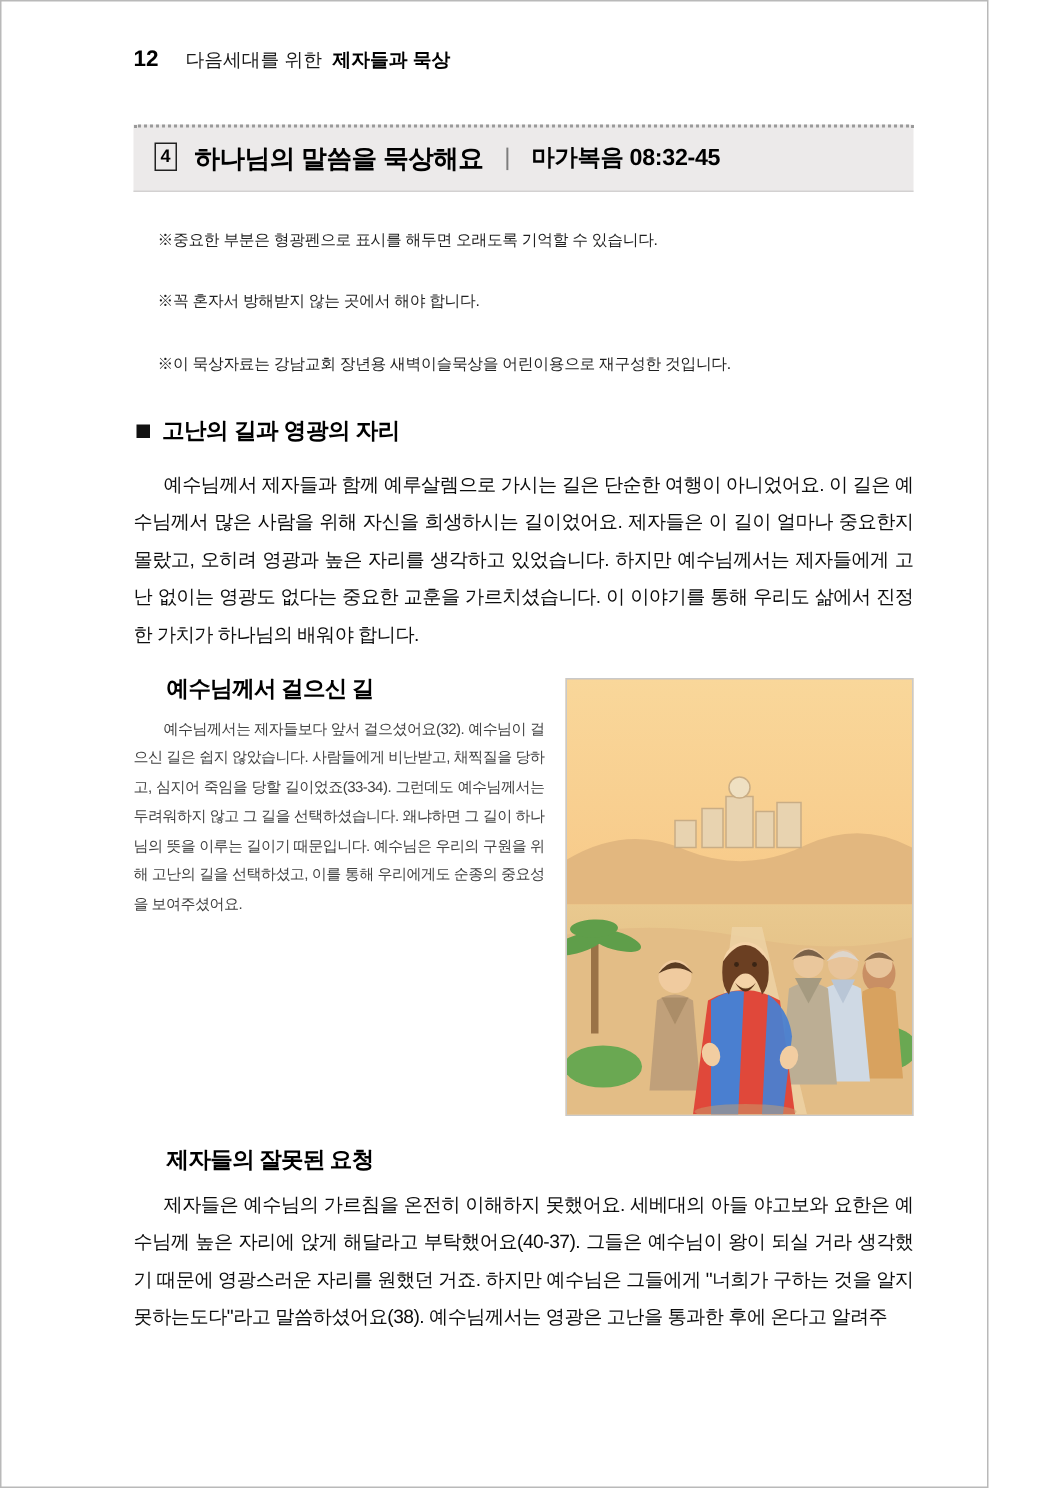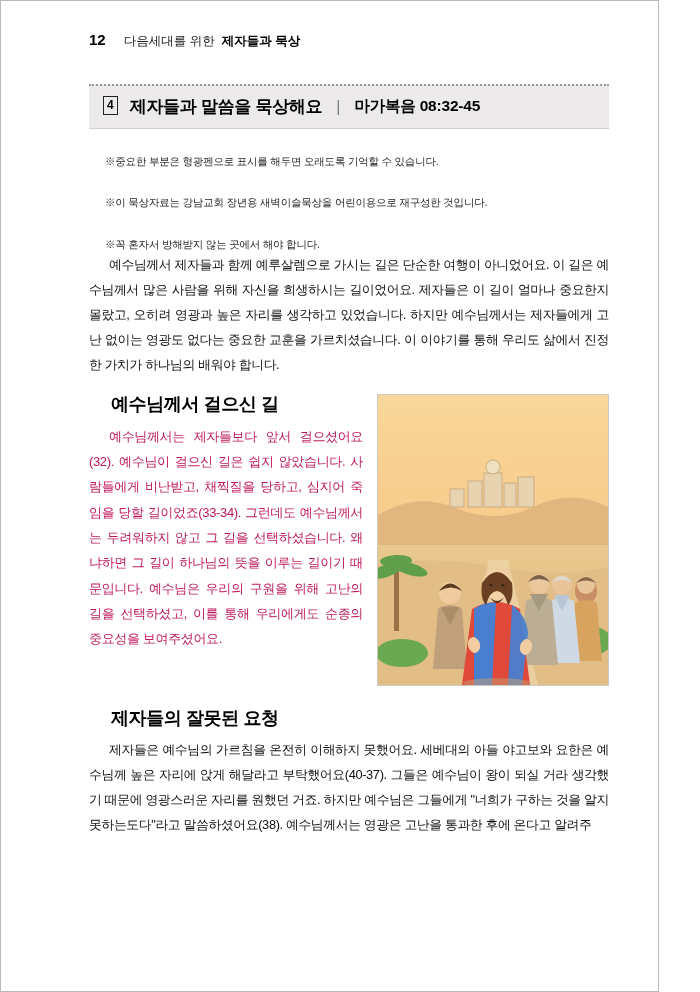--- a/index.html
+++ b/index.html
@@ -127,50 +127,51 @@
     margin: 0 0 12px 0;
     font-size: 12.8px;
     line-height: 1.95;
     text-align: justify;
     text-indent: 20px;
     letter-spacing: -0.35px;
     color: #0d0d0d;
   }
 
   .sub-head {
-    font-size: 18px;
+    font-size: 15px;
     font-weight: bold;
     margin: 14px 0 8px 22px;
     letter-spacing: -0.4px;
+    font-family: Liberation Serif, serif;
   }
 
   
   .wrap-block {
     position: relative;
   }
   .figure {
     float: right;
     width: 230px;
     height: 290px;
     margin: 2px 0 6px 14px;
     border: 1px solid #c9c9c9;
     overflow: hidden;
     position: relative;
     background: #f2cf9a;
   }
   .figure svg { display: block; }
 
   .narrow {
-    font-size: 13px;
+    font-size: 10px;
     line-height: 1.95;
     text-align: justify;
     text-indent: 20px;
     letter-spacing: -0.35px;
     margin: 0;
-    color: #be185d;
+    color: #404040;
   }
   .clearfix::after {
     content: "";
     display: block;
     clear: both;
   }
 </style>
 </head>
 <body>
 
@@ -178,31 +179,35 @@
   <div class="content">
 
     <div class="header">
       <span class="page-num">12</span>
       <span class="head-light">다음세대를 위한</span>
       <span class="head-bold">제자들과 묵상</span>
     </div>
 
     <div class="title-bar">
       <span class="title-num">4</span>
-      <span class="title-main">제자들과 말씀을 묵상해요</span>
+      <span class="title-main">하나님의 말씀을 묵상해요</span>
       <span class="title-sep">|</span>
       <span class="title-ref">마가복음 08:32-45</span>
     </div>
 
     <div class="notes">
       <div>※중요한 부분은 형광펜으로 표시를 해두면 오래도록 기억할 수 있습니다.</div>
+      <div>※꼭 혼자서 방해받지 않는 곳에서 해야 합니다.</div>
       <div>※이 묵상자료는 강남교회 장년용 새벽이슬묵상을 어린이용으로 재구성한 것입니다.</div>
-      <div>※꼭 혼자서 방해받지 않는 곳에서 해야 합니다.</div>
-    </div>
-
+    </div>
+
+    <div class="section-head">
+      <span class="sq"></span>
+      <span>고난의 길과 영광의 자리</span>
+    </div>
 
     <p class="para">예수님께서 제자들과 함께 예루살렘으로 가시는 길은 단순한 여행이 아니었어요. 이 길은 예수님께서 많은 사람을 위해 자신을 희생하시는 길이었어요. 제자들은 이 길이 얼마나 중요한지 몰랐고, 오히려 영광과 높은 자리를 생각하고 있었습니다. 하지만 예수님께서는 제자들에게 고난 없이는 영광도 없다는 중요한 교훈을 가르치셨습니다. 이 이야기를 통해 우리도 삶에서 진정한 가치가 하나님의 배워야 합니다.</p>
 
     <div class="wrap-block clearfix">
 
       <div class="figure">
         <svg width="230" height="290" viewBox="0 0 230 290" xmlns="http://www.w3.org/2000/svg">
           <defs>
             <linearGradient id="sky" x1="0" y1="0" x2="0" y2="1">
               <stop offset="0%" stop-color="#f9d79a"></stop>

